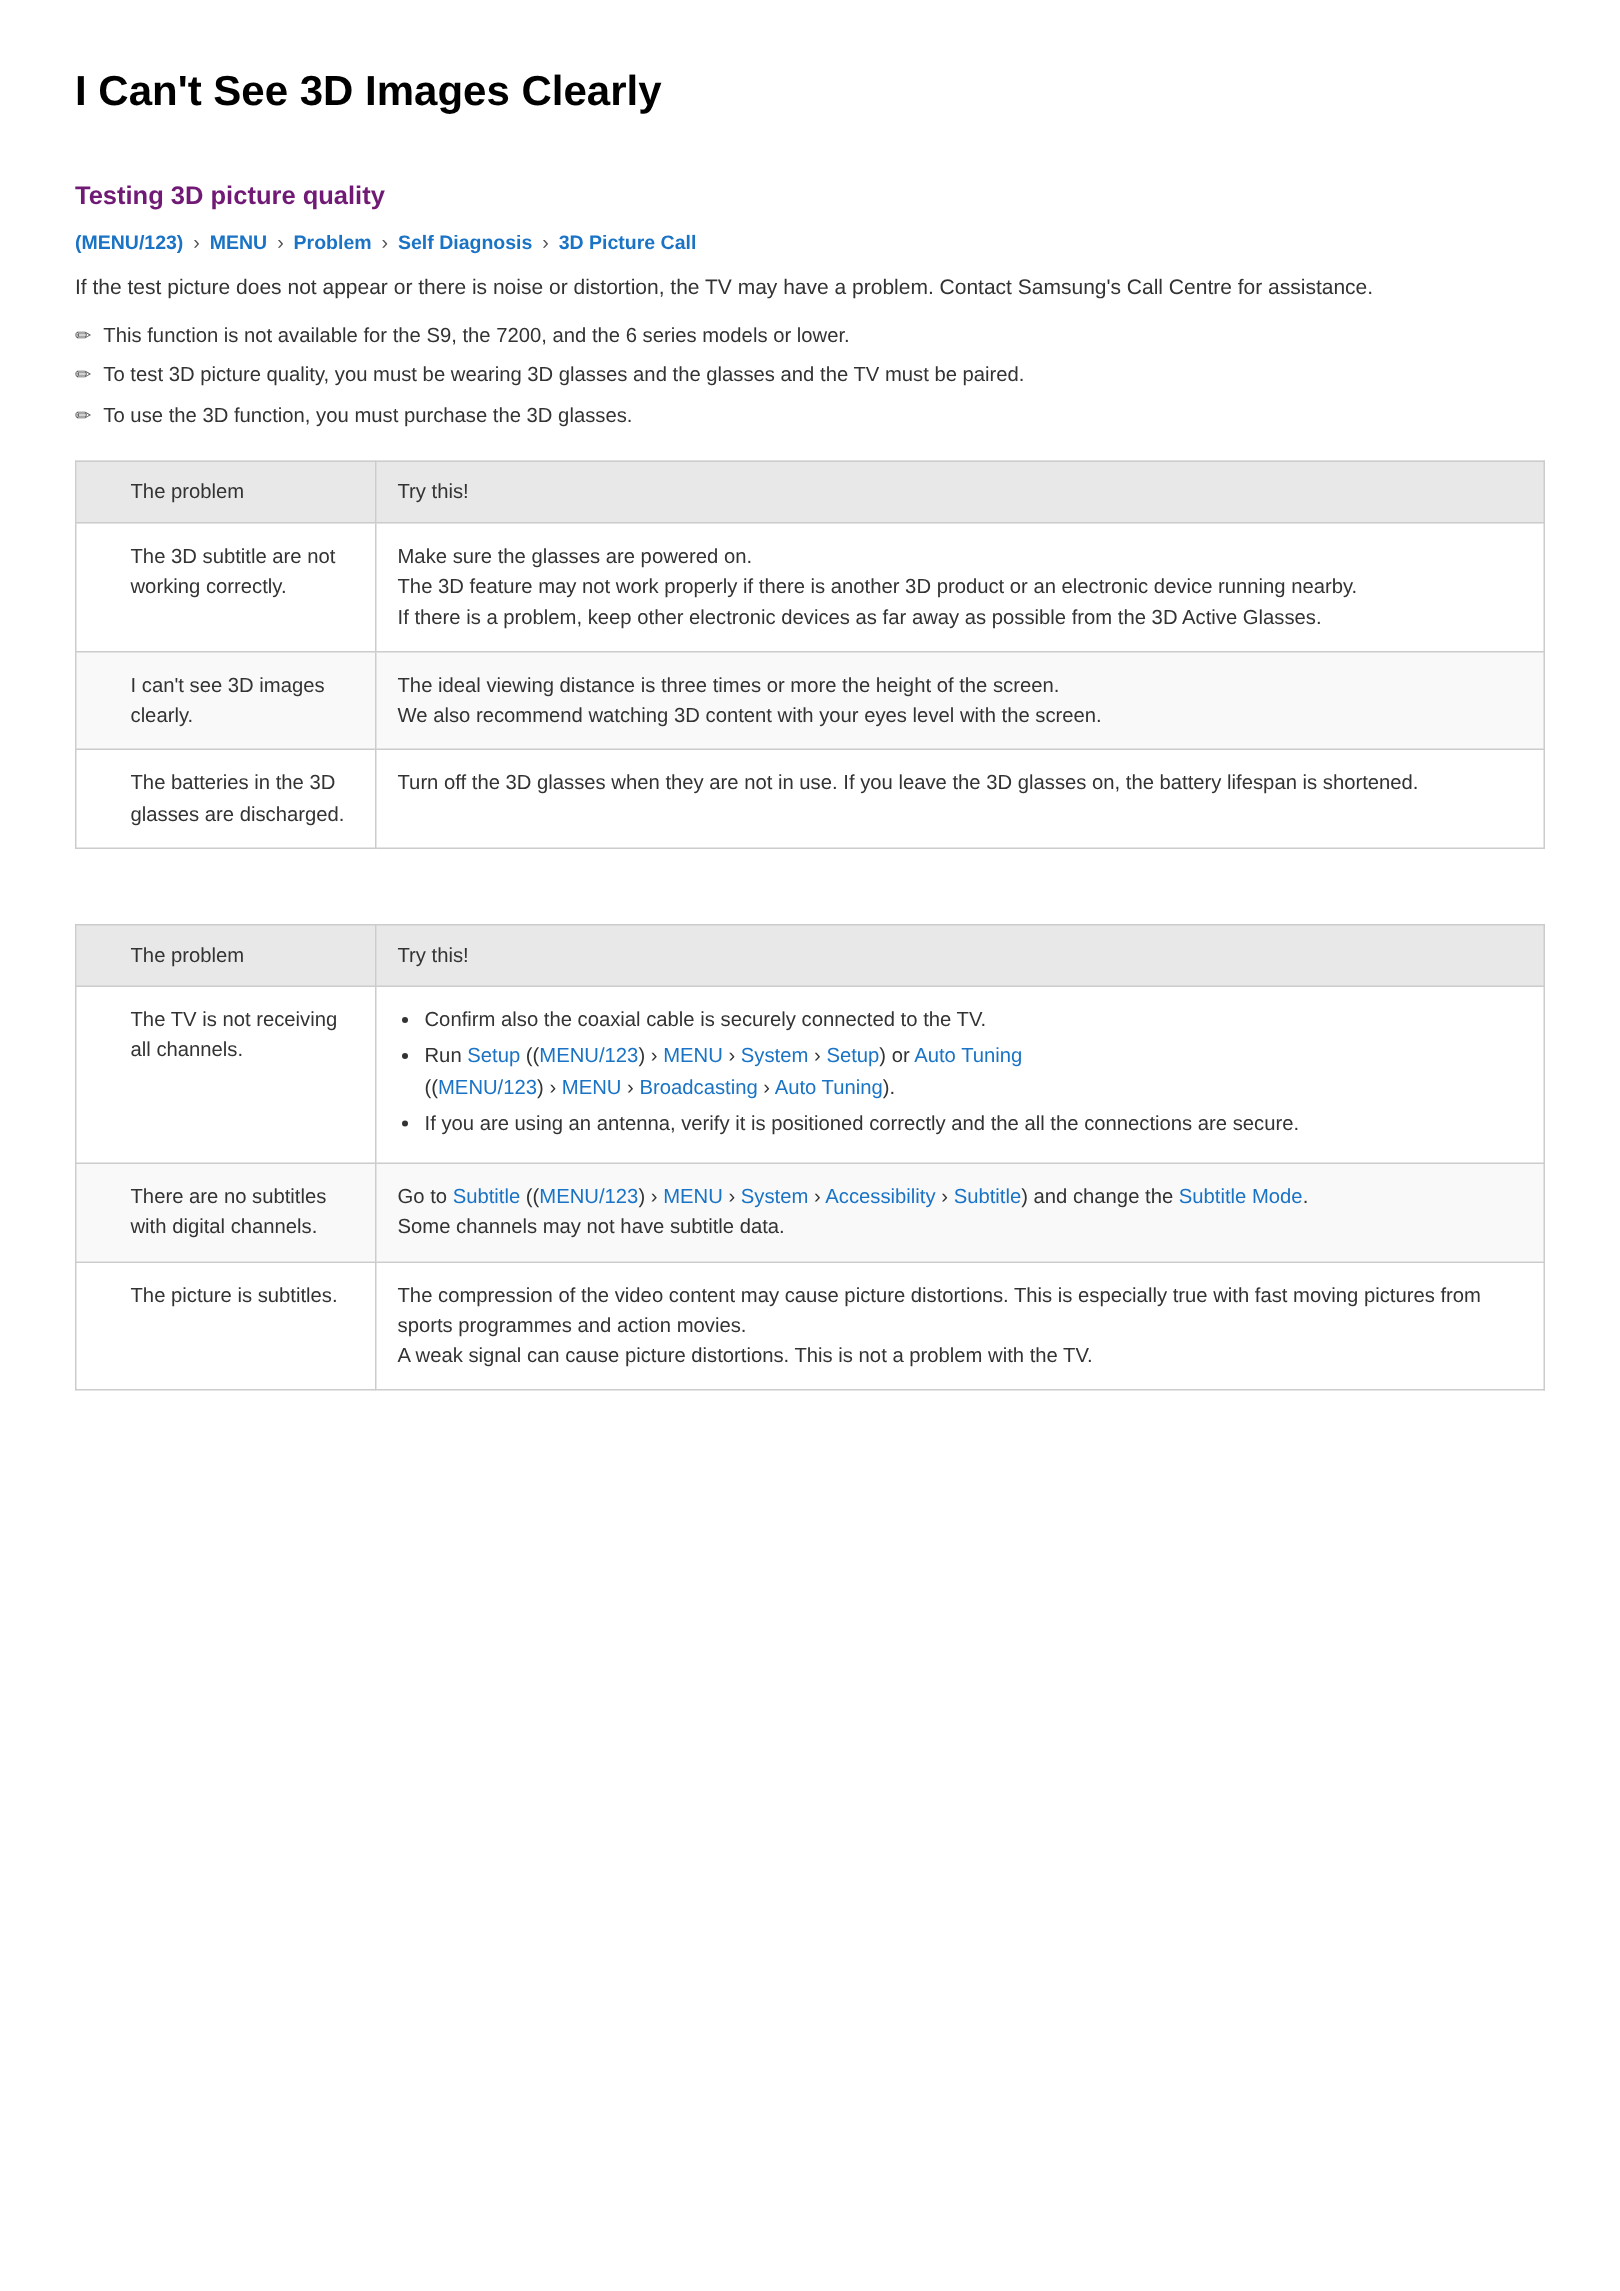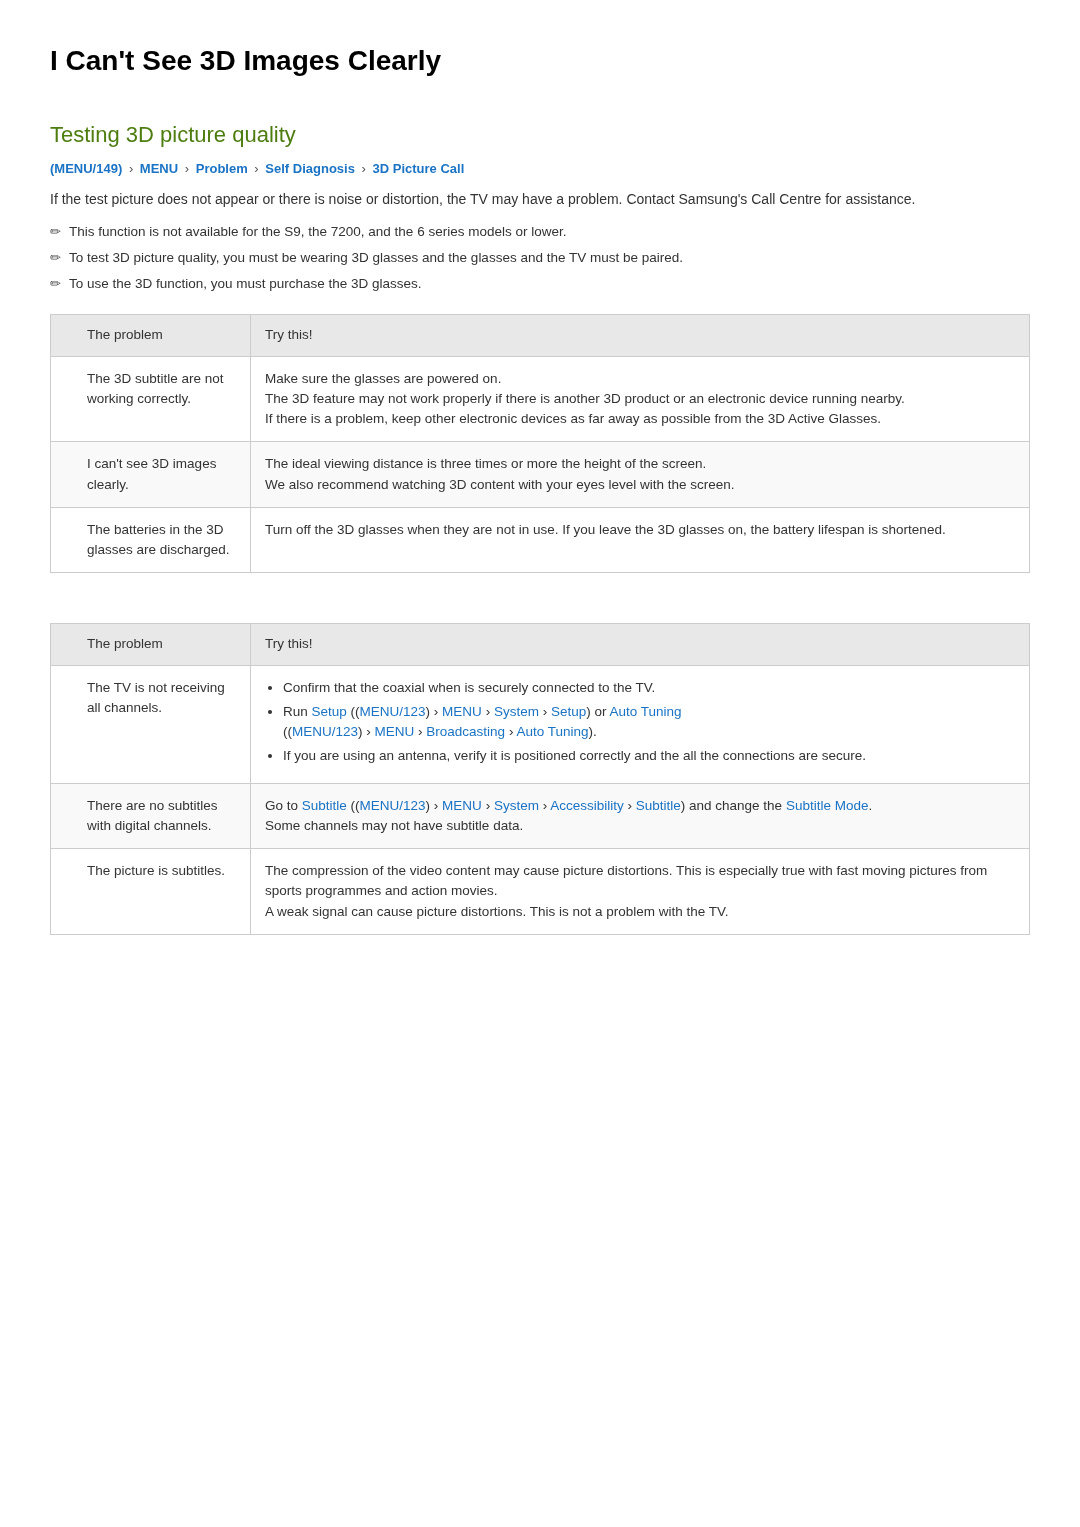--- a/index.html
+++ b/index.html
@@ -12,23 +12,23 @@
       max-width: 1080px;
       line-height: 1.5;
     }
     h1 {
       font-size: 28px;
       font-weight: bold;
       color: #000000;
       margin-bottom: 36px;
     }
     h2 {
-      font-size: 22px;
-      font-weight: normal;
-      color: #4d7c0f;
+      font-size: 17px;
+      font-weight: bold;
+      color: #701a75;
       margin-bottom: 8px;
     }
     .breadcrumb {
       font-size: 13px;
       margin-bottom: 10px;
     }
     .breadcrumb .menu-link {
       color: #1a73c4;
       font-weight: bold;
     }
@@ -111,21 +111,21 @@
   </style>
 </head>
 <body>
 
 <h1>I Can't See 3D Images Clearly</h1>
 
 <div class="section">
   <h2>Testing 3D picture quality</h2>
 
   <div class="breadcrumb">
-    <span class="menu-link">(MENU/149)</span>
+    <span class="menu-link">(MENU/123)</span>
     <span class="sep">›</span>
     <span class="menu-link">MENU</span>
     <span class="sep">›</span>
     <span class="menu-link">Problem</span>
     <span class="sep">›</span>
     <span class="menu-link">Self Diagnosis</span>
     <span class="sep">›</span>
     <span class="menu-link">3D Picture Call</span>
   </div>
 
@@ -174,21 +174,21 @@
       <tr>
         <th class="col-problem">The problem</th>
         <th>Try this!</th>
       </tr>
     </thead>
     <tbody>
       <tr>
         <td class="col-problem">The TV is not receiving all channels.</td>
         <td>
           <ul class="bullet-list">
-            <li>Confirm that the coaxial when is securely connected to the TV.</li>
+            <li>Confirm also the coaxial cable is securely connected to the TV.</li>
             <li>Run <span class="link">Setup</span> ((<span class="link">MENU/123</span>) <span>›</span> <span class="link">MENU</span> <span>›</span> <span class="link">System</span> <span>›</span> <span class="link">Setup</span>) or <span class="link">Auto Tuning</span><br>((<span class="link">MENU/123</span>) <span>›</span> <span class="link">MENU</span> <span>›</span> <span class="link">Broadcasting</span> <span>›</span> <span class="link">Auto Tuning</span>).</li>
             <li>If you are using an antenna, verify it is positioned correctly and the all the connections are secure.</li>
           </ul>
         </td>
       </tr>
       <tr>
         <td class="col-problem">There are no subtitles with digital channels.</td>
         <td>
           <span>Go to <span class="link">Subtitle</span> ((<span class="link">MENU/123</span>) <span>›</span> <span class="link">MENU</span> <span>›</span> <span class="link">System</span> <span>›</span> <span class="link">Accessibility</span> <span>›</span> <span class="link">Subtitle</span>) and change the <span class="link">Subtitle Mode</span>.<br>Some channels may not have subtitle data.</span>
         </td>

